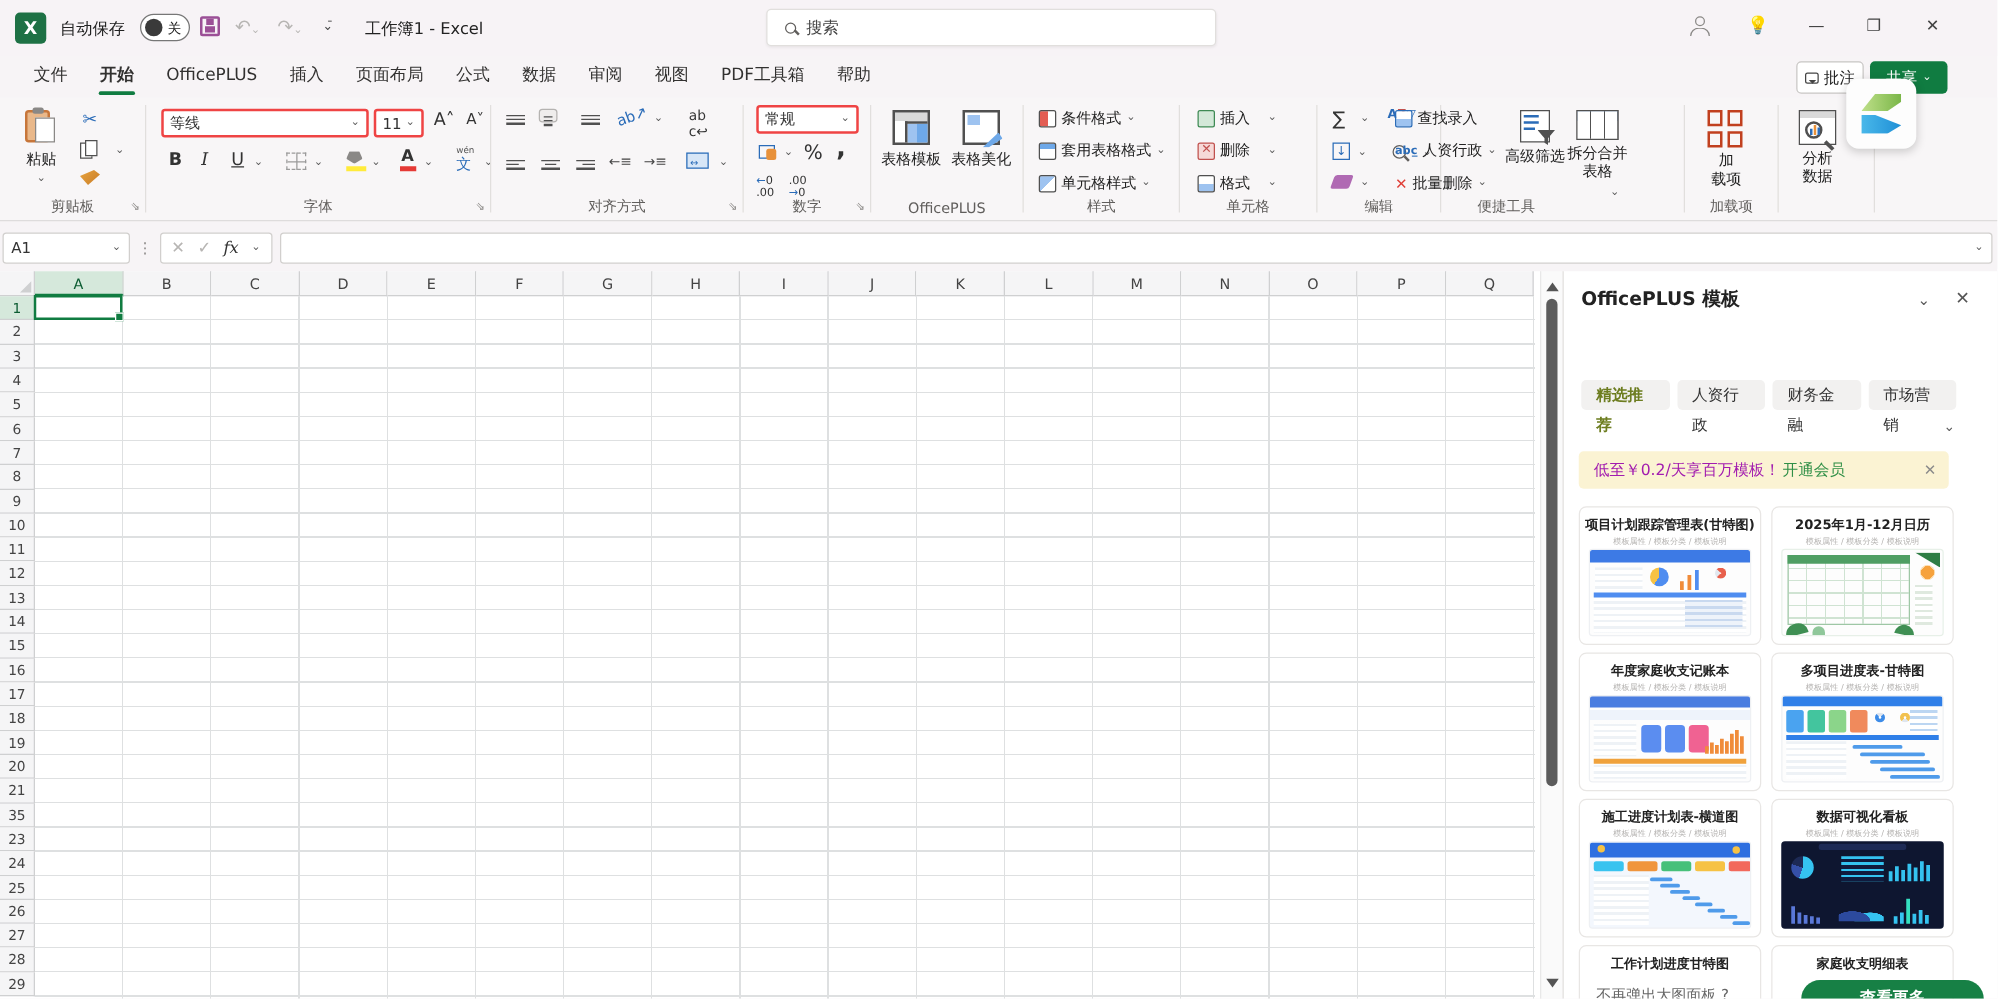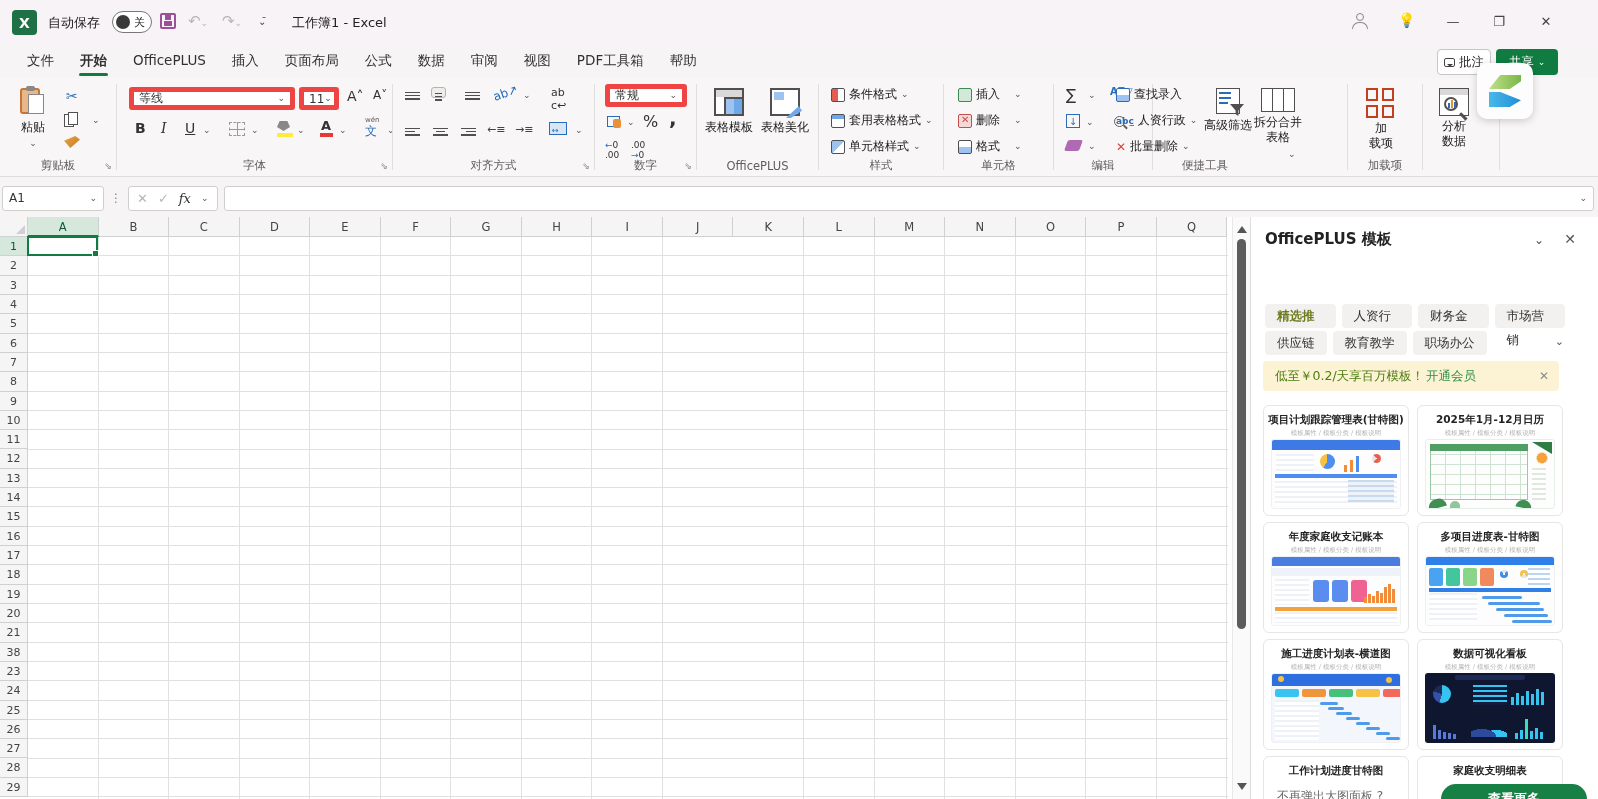--- a/index.html
+++ b/index.html
@@ -45,21 +45,21 @@
   .float-logo{left:1477px;top:63px;width:56px;height:56px;background:#fdfdfd;border-radius:10px;box-shadow:0 2px 8px rgba(0,0,0,.18);z-index:50;}
   .float-logo .s1{position:absolute;left:12px;top:12px;width:32px;height:14px;background:linear-gradient(90deg,#bfe08a,#7ab648);clip-path:polygon(0 100%,35% 0,100% 0,100% 45%,65% 100%);}
   .float-logo .s2{position:absolute;left:12px;top:29px;width:32px;height:15px;background:linear-gradient(90deg,#49b8ea,#1f8fd6);clip-path:polygon(0 0,35% 0,100% 55%,65% 100%,0 100%);}
   
   #ribbon{left:0;top:78px;width:1598px;height:99px;background:#f8f6f7;border-bottom:1px solid #dedcdc;}
   .grp{position:absolute;top:0;height:98px;}
   .grp .glabel{position:absolute;bottom:3px;left:0;right:0;text-align:center;font-size:11.5px;color:#605e5c;}
   .gdiv{position:absolute;top:6px;width:1px;height:86px;background:#e1dfdd;}
   .launcher{position:absolute;bottom:5px;right:4px;font-size:9px;color:#8a8886;}
   .bigbtn{display:flex;flex-direction:column;align-items:center;gap:3px;font-size:12px;color:#222;}
-  .combo{background:#fff;border:5px solid #ef4444;border-radius:3px;display:flex;align-items:center;justify-content:space-between;padding:0 5px;font-size:12px;height:23px;}
+  .combo{background:#fff;border:2px solid #ef4444;border-radius:3px;display:flex;align-items:center;justify-content:space-between;padding:0 5px;font-size:12px;height:23px;}
   .ic16{width:16px;height:16px;display:inline-block;position:relative;}
   .miniTable{width:16px;height:14px;border:1.5px solid #505050;background:linear-gradient(#fff 50%,#9ec3f0 50%);}
   .lines{display:inline-block;width:15px;height:11px;}
   .lines i{display:block;height:1.6px;background:#505050;margin-top:1.6px;}
   .lines.l i:nth-child(2){width:65%;} .lines.l i:nth-child(1),.lines.l i:nth-child(3){width:100%;}
   .lines.c i{margin-left:auto;margin-right:auto;} .lines.c i:nth-child(2){width:65%;} .lines.c i:nth-child(1),.lines.c i:nth-child(3){width:100%;}
   .lines.r i{margin-left:auto;} .lines.r i:nth-child(2){width:65%;} .lines.r i:nth-child(1),.lines.r i:nth-child(3){width:100%;}
   .selbox{border:1px solid #b5b3b1;border-radius:3px;background:#efedec;}
   .ribbon-item{display:flex;align-items:center;gap:4px;font-size:12px;color:#222;}
   .sq{display:inline-block;width:14px;height:14px;border-radius:2px;}
@@ -95,21 +95,21 @@
   .pane-title{position:absolute;left:14px;top:13px;font-size:15px;font-weight:bold;color:#222;}
   .pane-chev{position:absolute;right:54px;top:16px;font-size:12px;color:#555;}
   .pane-x{position:absolute;right:22px;top:14px;font-size:14px;color:#555;}
   .pane-search{position:absolute;left:14px;top:43px;width:290px;height:30px;border:1px solid #d6d4d2;border-radius:15px;display:flex;align-items:center;color:#777;font-size:13px;}
   .pane-search .mag{margin:0 8px 0 12px;}
   .pills{position:absolute;left:14px;width:300px;display:flex;gap:6px;}
   .pill{background:#f2f1f0;border-radius:4px;height:24px;padding:0 12px;line-height:24px;font-size:12.5px;color:#333;}
   .pill.active{color:#6d7d20;font-weight:bold;}
   .pill-chev{position:absolute;right:34px;top:118px;font-size:11px;color:#555;}
   .banner{position:absolute;left:12px;top:144px;width:296px;height:30px;background:#fbf3d3;border-radius:4px;display:flex;align-items:center;font-size:12.5px;}
-  .banner .btxt{margin-left:12px;color:#4d7c0f;}
+  .banner .btxt{margin-left:12px;color:#a21caf;}
   .banner .blink{color:#2f8f46;margin-left:2px;}
   .banner .bx{margin-left:auto;margin-right:10px;color:#8a8a8a;font-size:12px;}
   .cards{position:absolute;left:12px;top:188px;width:320px;display:grid;grid-template-columns:146px 146px;gap:6px 8px;}
   .card{background:#fff;border:1px solid #e8e6e4;border-radius:6px;height:111px;position:relative;overflow:hidden;}
   .card.short{height:60px;}
   .ct{margin-top:7px;text-align:center;font-size:10.5px;font-weight:bold;color:#222;white-space:nowrap;overflow:hidden;}
   .cs{text-align:center;font-size:6.5px;color:#b5b3b1;margin-top:2px;white-space:nowrap;overflow:hidden;}
   .thumb{position:absolute;left:7px;right:7px;top:33px;height:70px;border-radius:3px;background:#fdfdfd;overflow:hidden;}
   .t-el{position:absolute;}
   
@@ -131,20 +131,24 @@
     <span class="abs autosave-lbl">自动保存</span>
     <div class="abs toggle">
       <span class="knob"></span>
       <span class="st">关</span>
     </div>
     <span class="save-ic abs"></span>
     <span class="abs undo dim">↶<span class="chev dim">⌄</span></span>
     <span class="abs redo dim">↷<span class="chev dim">⌄</span></span>
     <span class="abs qat-more">⌄̄</span>
     <span class="abs doc-title">工作簿1  -  Excel</span>
+    <div class="abs tb-search">
+      <span class="mag"></span>
+      <span>搜索</span>
+    </div>
     <div class="persona">
         <div class="head"></div>
         <div class="body"></div>
       </div>
     <span class="abs bulb">💡</span>
     <div class="abs winbtn" style="left:1444px;">—</div>
     <div class="abs winbtn" style="left:1490px;">❐</div>
     <div class="abs winbtn" style="left:1537px;">✕</div>
   </div>
 
@@ -487,21 +491,21 @@
         <div>12</div>
         <div>13</div>
         <div>14</div>
         <div>15</div>
         <div>16</div>
         <div>17</div>
         <div>18</div>
         <div>19</div>
         <div>20</div>
         <div>21</div>
-        <div>38</div>
+        <div>35</div>
         <div>23</div>
         <div>24</div>
         <div>25</div>
         <div>26</div>
         <div>27</div>
         <div>28</div>
         <div>29</div>
       </div>
     <div class="cells"></div>
     <div class="selcell"></div>
@@ -515,25 +519,20 @@
 
   <div id="pane" class="abs">
     <span class="pane-title">OfficePLUS 模板</span>
     <span class="pane-chev">⌄</span>
     <span class="pane-x">✕</span>
     <div class="pills" style="top:87px;">
       <span class="pill active">精选推荐</span>
       <span class="pill">人资行政</span>
       <span class="pill">财务金融</span>
       <span class="pill">市场营销</span>
-    </div>
-    <div class="pills" style="top:114px;">
-      <span class="pill">供应链</span>
-      <span class="pill">教育教学</span>
-      <span class="pill">职场办公</span>
     </div>
     <span class="pill-chev">⌄</span>
 
     <div class="banner">
       <span class="btxt">低至￥0.2/天享百万模板！</span>
       <span class="blink">开通会员</span>
       <span class="bx">✕</span>
     </div>
 
     <div class="cards">

